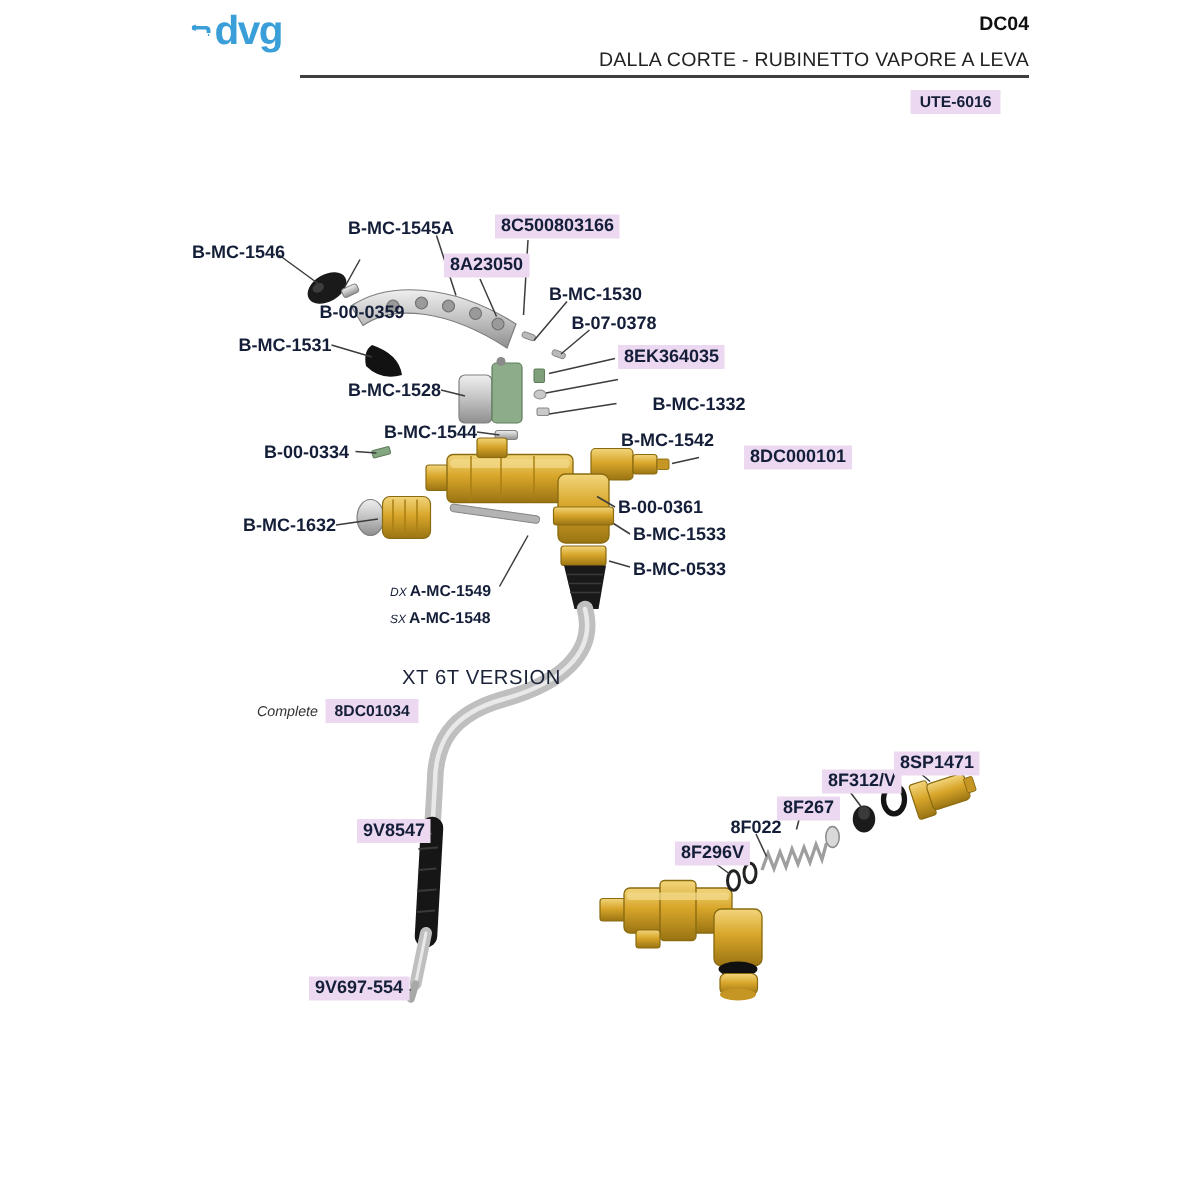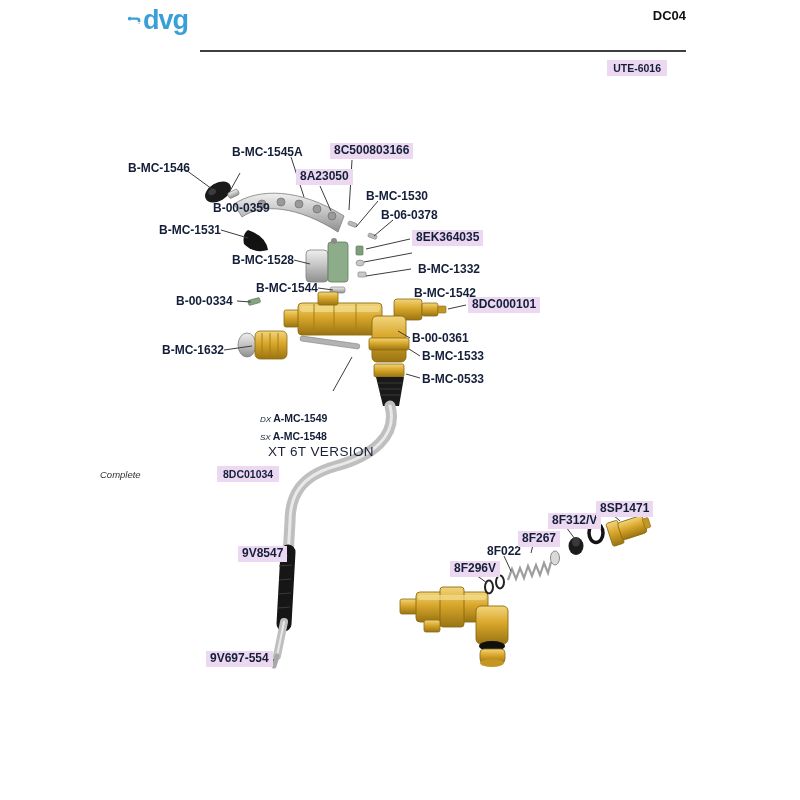--- a/index.html
+++ b/index.html
@@ -16,40 +16,41 @@
   #doc-code{position:absolute;right:114px;top:8px;font-size:13px;font-weight:bold;color:#111;}
   #doc-subtitle{position:absolute;right:114px;top:32px;font-size:13px;font-weight:500;color:#222;letter-spacing:.2px;}
   #header-rule{position:absolute;left:200px;top:50px;width:486px;height:2px;background:#3f3f3f;}
   .hl-badge{background:var(--hl-bg);font-weight:bold;font-size:10.5px;color:var(--label-color);padding:2px 6px;white-space:nowrap;}
   #doc-ref{position:absolute;right:133px;top:60px;}
   
   .part-label{position:absolute;font-size:12px;font-weight:bold;color:var(--label-color);white-space:nowrap;line-height:1.15;}
   .part-label.hl{background:var(--hl-bg);padding:1px 4px;}
   
   #version-note{position:absolute;left:268px;top:444px;font-size:13.5px;color:#1a2238;letter-spacing:.4px;}
-  #dxsx{position:absolute;left:260px;top:384px;color:var(--label-color);margin-top:24px;}
+  #dxsx{position:absolute;left:260px;top:384px;color:var(--label-color);}
   #dxsx .pfx{font-style:italic;font-size:8px;font-weight:normal;margin-right:2px;}
   #dxsx .val{font-size:10.5px;font-weight:bold;}
   .c-row{position:absolute;left:100px;display:flex;align-items:center;gap:5px;}
-  .c-label{width:112px;font-style:italic;font-size:9.5px;color:#333;}
+  .c-label{width:112px;text-align:right;font-style:italic;font-size:9.5px;color:#333;}
   #diagram-svg{position:absolute;left:0;top:0;}
 </style>
 </head>
 <body>
 
 <div id="page">
 
   <div id="logo">
     <svg width="52" height="24" viewBox="0 0 52 24">
       <path d="M6,4 L14,1 L14,4 L34,4 Q44,4 44,14 L44,18 L36,18 L36,14 Q36,11 32,11 L14,11 L14,14 L6,11 Z" fill="#3a9fd8"></path>
       <path d="M40,19 c-2,3 -2,5 0,5.5 c2,-0.5 2,-2.5 0,-5.5" fill="#3a9fd8"></path>
     </svg>
     <span id="logo-text">dvg</span>
   </div>
   <div id="doc-code">DC04</div>
+  <div id="doc-subtitle">DALLA CORTE - RUBINETTO VAPORE A LEVA</div>
   <div id="header-rule"></div>
   <div id="doc-ref" class="hl-badge">UTE-6016</div>
 
   <svg id="diagram-svg" width="800" height="800" viewBox="0 0 800 800">
     <defs>
       <linearGradient id="brass" x1="0" y1="0" x2="0" y2="1">
         <stop offset="0" stop-color="#f2d57c"></stop>
           <stop offset="0.45" stop-color="#d8a62a"></stop>
           <stop offset="1" stop-color="#9a7413"></stop>
       </linearGradient>
@@ -186,29 +187,29 @@
       </g>
   </svg>
 
   <div id="label-layer">
       <div class="part-label" style="left: 128px; top: 162px;">B-MC-1546</div>
       <div class="part-label" style="left: 213px; top: 162px; margin-top: 40px;">B-00-0359</div>
       <div class="part-label" style="left: 232px; top: 146px;">B-MC-1545A</div>
       <div class="part-label hl" style="left: 330px; top: 143px;">8C500803166</div>
       <div class="part-label hl" style="left: 296px; top: 169px;">8A23050</div>
       <div class="part-label" style="left: 366px; top: 190px;">B-MC-1530</div>
-      <div class="part-label" style="left: 381px; top: 209px;">B-06-0378</div>
+      <div class="part-label" style="left: 381px; top: 209px;">B-07-0378</div>
       <div class="part-label" style="left: 159px; top: 224px;">B-MC-1531</div>
       <div class="part-label hl" style="left: 412px; top: 230px;">8EK364035</div>
       <div class="part-label" style="left: 414px; top: 247px; margin-top: 40px;">B-MC-1542</div>
       <div class="part-label" style="left: 232px; top: 254px;">B-MC-1528</div>
-      <div class="part-label" style="left: 418px; top: 263px;">B-MC-1332</div>
+      <div class="part-label" style="left: 435px; top: 263px;">B-MC-1332</div>
       <div class="part-label" style="left: 256px; top: 282px;">B-MC-1544</div>
       <div class="part-label" style="left: 176px; top: 295px;">B-00-0334</div>
-      <div class="part-label hl" style="left: 468px; top: 297px;">8DC000101</div>
+      <div class="part-label hl" style="left: 496px; top: 297px;">8DC000101</div>
       <div class="part-label" style="left: 412px; top: 332px;">B-00-0361</div>
       <div class="part-label" style="left: 162px; top: 344px;">B-MC-1632</div>
       <div class="part-label" style="left: 422px; top: 350px;">B-MC-1533</div>
       <div class="part-label" style="left: 422px; top: 373px;">B-MC-0533</div>
       <div class="part-label hl" style="left: 238px; top: 546px;">9V8547</div>
       <div class="part-label hl" style="left: 450px; top: 561px;">8F296V</div>
       <div class="part-label" style="left: 487px; top: 545px;">8F022</div>
       <div class="part-label hl" style="left: 518px; top: 531px;">8F267</div>
       <div class="part-label hl" style="left: 548px; top: 513px;">8F312/V</div>
       <div class="part-label hl" style="left: 596px; top: 501px;">8SP1471</div>

